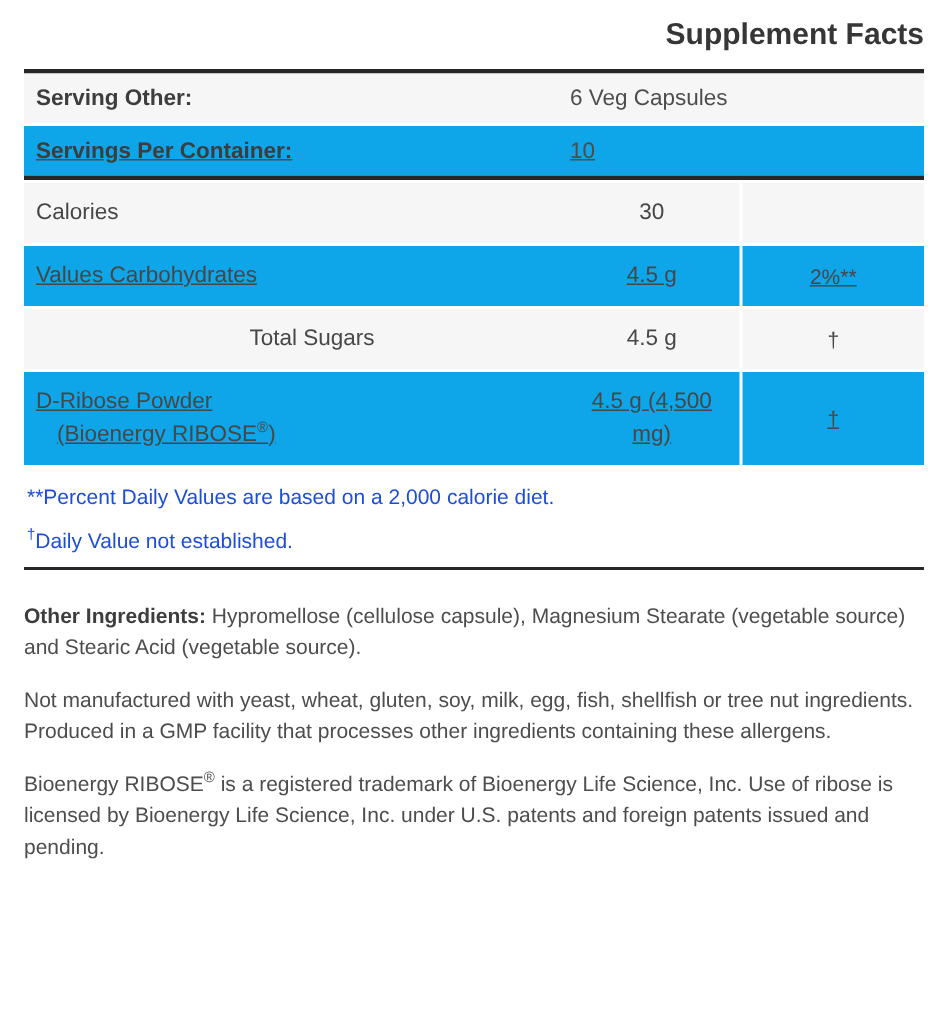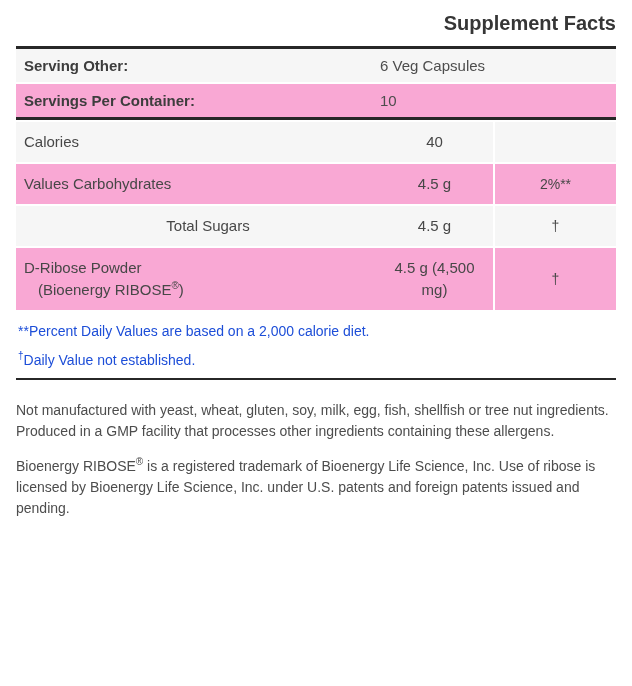--- a/index.html
+++ b/index.html
@@ -30,21 +30,21 @@
     grid-template-columns: 356px 1fr;
     padding: 8px 8px;
     font-size: 15px;
     line-height: 17px;
     margin-top: 0;
   }
   .info-row + .info-row { margin-top: 2px; }
   .info-label { font-weight: bold; color: #3d3d3d; }
   .info-value { color: #4d4d4d; }
   .stripe-light { background: #f6f6f6; }
-  .stripe-dark  { background: #f9a8d4; }
+  .stripe-dark  { background: #0ea5e9; text-decoration: underline; }
 
   
   .facts-header {
     display: grid;
     grid-template-columns: 360px 117px 123px;
     margin-top: 21px;
     padding-bottom: 7px;
     align-items: center;
   }
   .facts-header .hdr {
@@ -102,21 +102,21 @@
   <div class="info-row stripe-dark">
     <span class="info-label">Servings Per Container:</span>
     <span class="info-value">10</span>
   </div>
 
   <hr class="rule">
 
   <div class="fact-row stripe-light">
     <div class="cell-name">Calories</div>
     <div class="cell-amount">
-        <span class="amt">40</span>
+        <span class="amt">30</span>
       </div>
     <div class="cell-dv"></div>
   </div>
 
   <div class="fact-row stripe-dark">
     <div class="cell-name">Values Carbohydrates</div>
     <div class="cell-amount">
         <span class="amt">4.5 g</span>
       </div>
     <div class="cell-dv">2%**</div>
@@ -140,20 +140,21 @@
       </div>
     <div class="cell-dv">†</div>
   </div>
 
   <div class="footnote">**Percent Daily Values are based on a 2,000 calorie diet.</div>
   <div class="footnote"><sup>†</sup><span>Daily Value not established.</span></div>
 
   <hr class="rule thin rule-bottom">
 
   <div class="paras">
+    <p class="para"><span class="lead">Other Ingredients:</span><span> Hypromellose (cellulose capsule), Magnesium Stearate (vegetable source) and Stearic Acid (vegetable source).</span></p>
 
     <p class="para">Not manufactured with yeast, wheat, gluten, soy, milk, egg, fish, shellfish or tree nut ingredients. Produced in a GMP facility that processes other ingredients containing these allergens.</p>
 
 
     <p class="para"><span>Bioenergy RIBOSE</span><sup>®</sup><span> is a registered trademark of Bioenergy Life Science, Inc. Use of ribose is licensed by Bioenergy Life Science, Inc. under U.S. patents and foreign patents issued and pending.</span></p>
 
   </div>
 
 </div>
 

